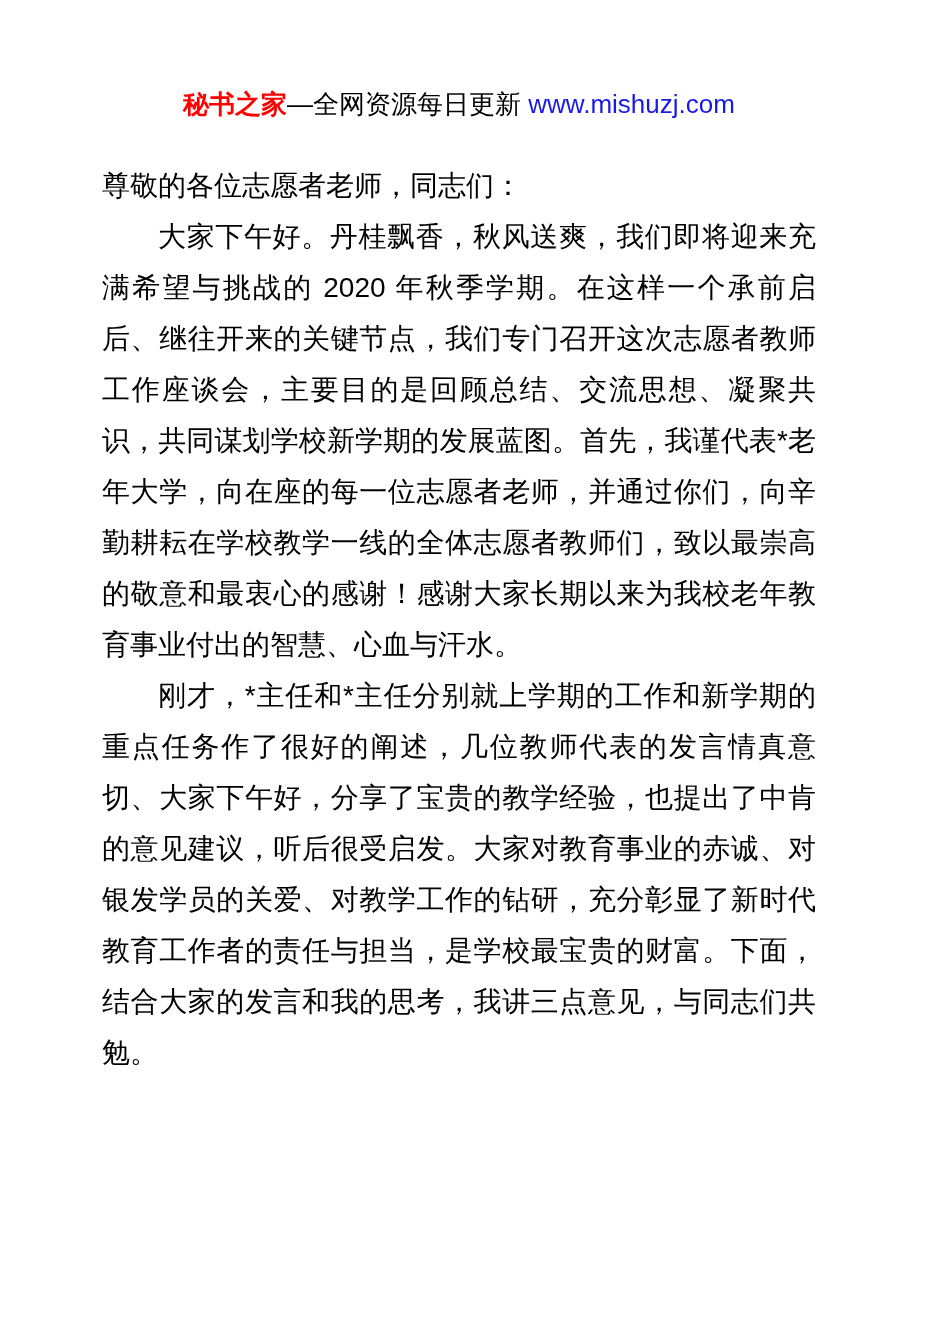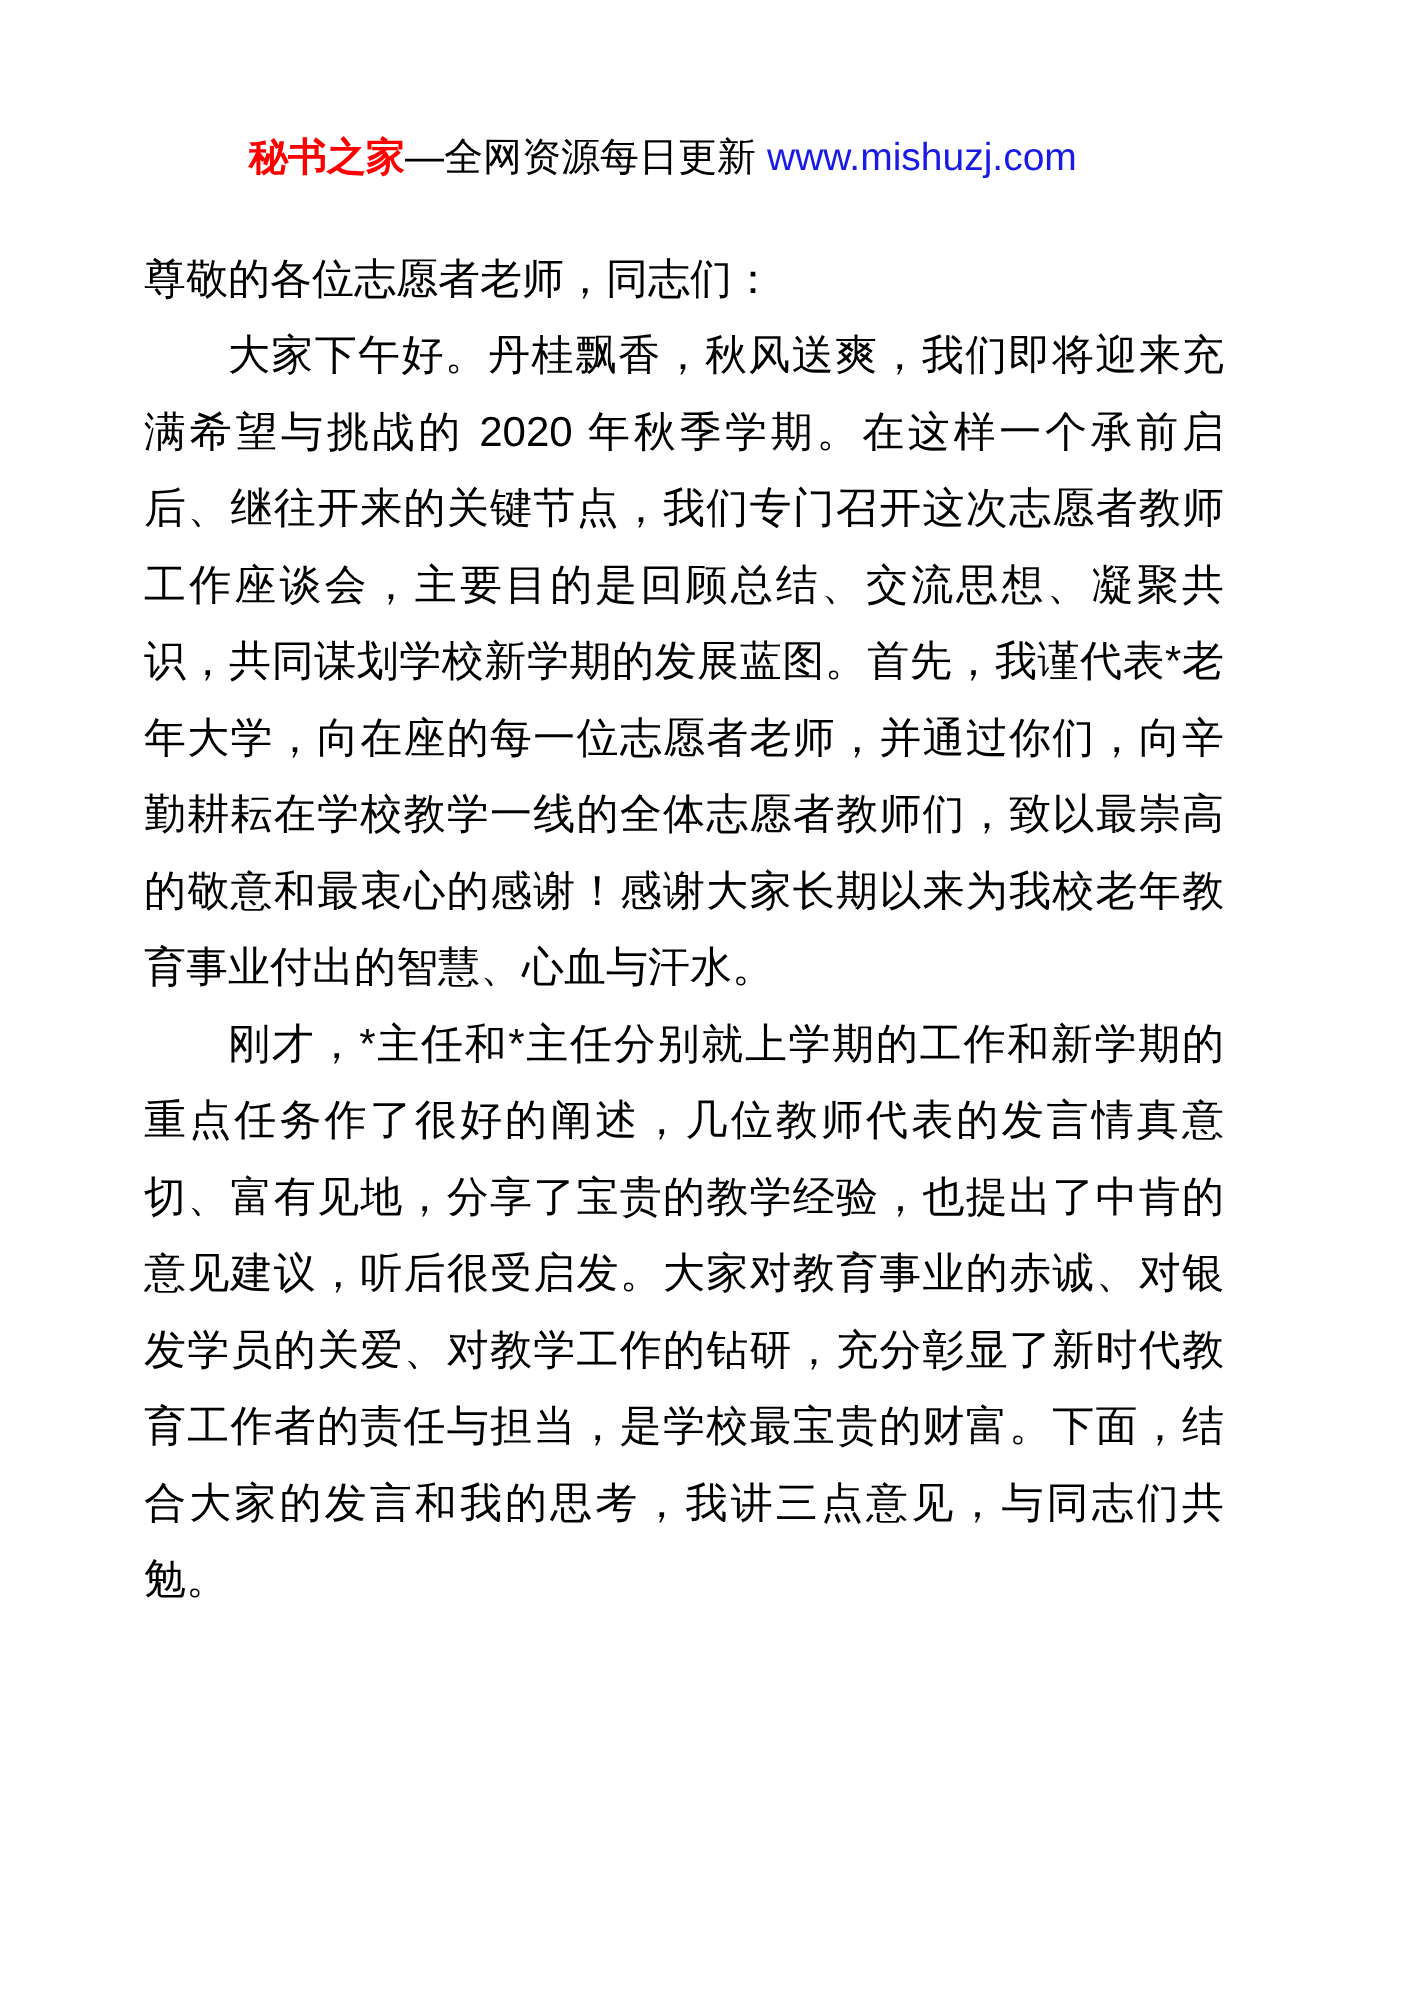--- a/index.html
+++ b/index.html
@@ -12,21 +12,21 @@
     height: 1344px;
     overflow: hidden;
     font-family: "Liberation Sans", "DejaVu Sans", sans-serif;
     color: #000000;
   }
   .page {
     width: 950px;
     height: 1344px;
     background: #ffffff;
     box-sizing: border-box;
-    padding-left: 68px;
+    padding-left: 102px;
     padding-right: 134px;
   }
   .doc-header {
     margin: 0;
     padding-top: 86px;
     text-align: center;
     font-size: 26px;
     line-height: 36px;
     white-space: nowrap;
   }
@@ -51,21 +51,20 @@
     line-height: 57px;
     font-weight: 400;
     color: #000000;
   }
   .doc-body {
     margin-top: 38px;
     font-size: 28px;
     line-height: 51px;
     text-align: justify;
     color: #000000;
-    margin-left: 28px;
   }
   .doc-body p {
     margin: 0;
     padding: 0;
   }
   .doc-body p.indented {
     text-indent: 2em;
   }
 </style>
 </head>
@@ -74,16 +73,16 @@
 <div class="page">
 
   <div class="doc-header">
     <span class="brand">秘书之家</span><span class="tagline">—全网资源每日更新 </span><span class="site-url">www.mishuzj.com</span>
   </div>
 
 
   <div class="doc-body">
     <p>尊敬的各位志愿者老师，同志们：</p>
     <p class="indented">大家下午好。丹桂飘香，秋风送爽，我们即将迎来充满希望与挑战的 2020 年秋季学期。在这样一个承前启后、继往开来的关键节点，我们专门召开这次志愿者教师工作座谈会，主要目的是回顾总结、交流思想、凝聚共识，共同谋划学校新学期的发展蓝图。首先，我谨代表*老年大学，向在座的每一位志愿者老师，并通过你们，向辛勤耕耘在学校教学一线的全体志愿者教师们，致以最崇高的敬意和最衷心的感谢！感谢大家长期以来为我校老年教育事业付出的智慧、心血与汗水。</p>
-    <p class="indented">刚才，*主任和*主任分别就上学期的工作和新学期的重点任务作了很好的阐述，几位教师代表的发言情真意切、富有见地，分享了宝贵的教学经验，也提出了中肯的意见建议，听后很受启发。大家对教育事业的赤诚、对银发学员的关爱、对教学工作的钻研，充分彰显了新时代教育工作者的责任与担当，是学校最宝贵的财富。下面，结合大家的发言和我的思考，我讲三点意见，与同志们共勉。</p>
+    <p class="indented">刚才，*主任和*主任分别就上学期的工作和新学期的重点任务作了很好的阐述，几位教师代表的发言情真意切、大家下午好，分享了宝贵的教学经验，也提出了中肯的意见建议，听后很受启发。大家对教育事业的赤诚、对银发学员的关爱、对教学工作的钻研，充分彰显了新时代教育工作者的责任与担当，是学校最宝贵的财富。下面，结合大家的发言和我的思考，我讲三点意见，与同志们共勉。</p>
   </div>
 
 </div>
 
 </body></html>

